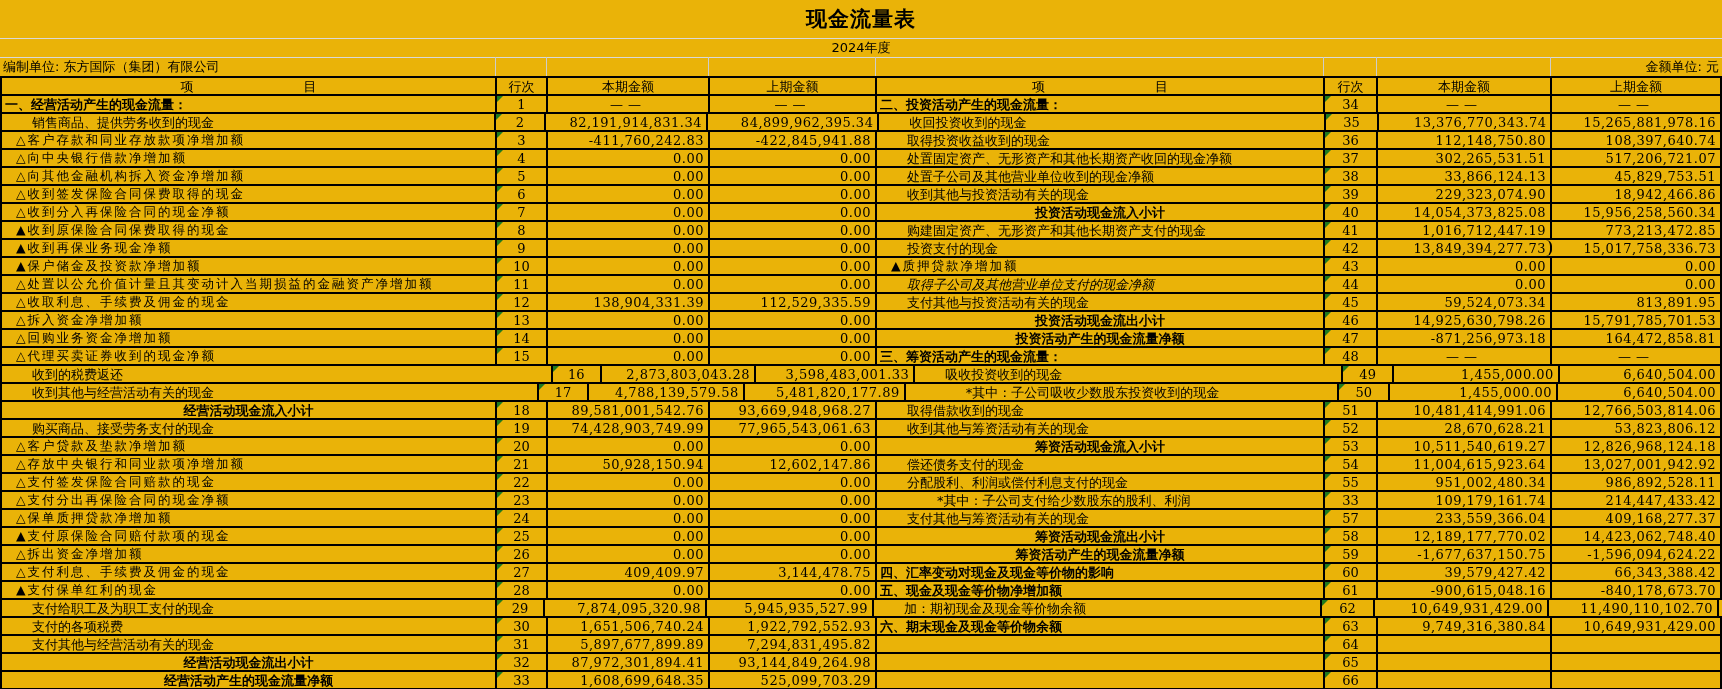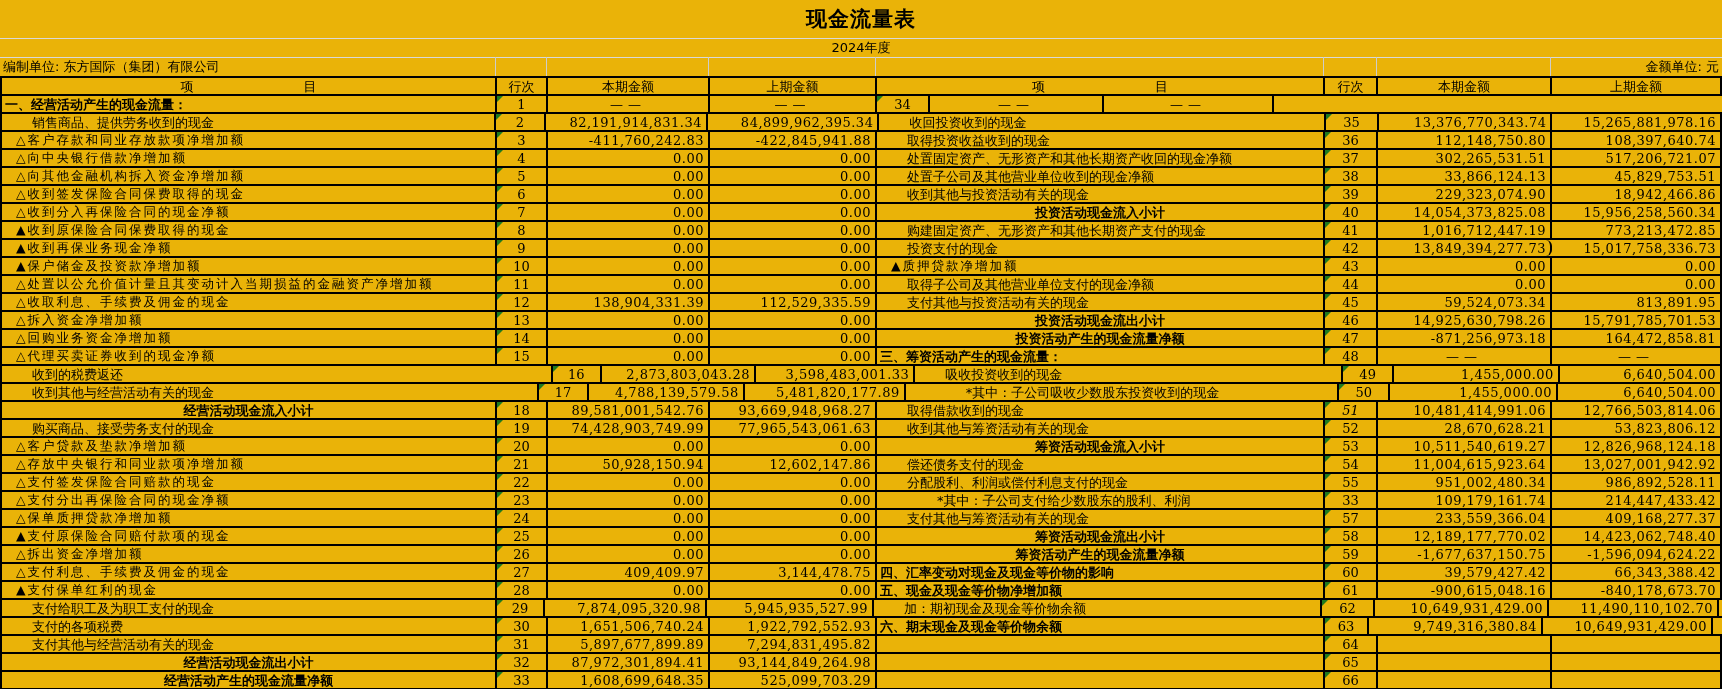--- a/index.html
+++ b/index.html
@@ -70,20 +70,21 @@
       <div class="cell" style="width:170px">上期金额</div>
     </div>
   <div class="row">
         <div class="cell c-item it-section" style="width: 495px;">一、经营活动产生的现金流量：</div>
         <div class="cell c-line" style="width: 51px;">
           <span class="tri"></span>
           <span>1</span>
         </div>
         <div class="cell c-num dash" style="width: 162px;">——</div>
         <div class="cell c-num dash" style="width: 167px;">——</div>
+        <div class="cell c-item it-section" style="width: 448px;">二、投资活动产生的现金流量：</div>
         <div class="cell c-line" style="width: 53px;">
           <span class="tri"></span>
           <span>34</span>
         </div>
         <div class="cell c-num dash" style="width: 174px;">——</div>
         <div class="cell c-num dash" style="width: 170px;">——</div>
       </div>
       <div class="row">
         <div class="cell c-item it-normal" style="width: 495px;">销售商品、提供劳务收到的现金</div>
         <div class="cell c-line" style="width: 51px;">
@@ -229,21 +230,21 @@
         <div class="cell c-num" style="width: 170px;">0.00</div>
       </div>
       <div class="row">
         <div class="cell c-item it-kai" style="width: 495px;">△处置以公允价值计量且其变动计入当期损益的金融资产净增加额</div>
         <div class="cell c-line" style="width: 51px;">
           <span class="tri"></span>
           <span>11</span>
         </div>
         <div class="cell c-num" style="width: 162px;">0.00</div>
         <div class="cell c-num" style="width: 167px;">0.00</div>
-        <div class="cell c-item it-normal" style="width: 448px;">取得子公司及其他营业单位支付的现金净额</div>
+        <div class="cell c-item it-normal" style="width: 448px; font-style: italic;">取得子公司及其他营业单位支付的现金净额</div>
         <div class="cell c-line" style="width: 53px;">
           <span class="tri"></span>
           <span>44</span>
         </div>
         <div class="cell c-num" style="width: 174px;">0.00</div>
         <div class="cell c-num" style="width: 170px;">0.00</div>
       </div>
       <div class="row">
         <div class="cell c-item it-kai" style="width: 495px;">△收取利息、手续费及佣金的现金</div>
         <div class="cell c-line" style="width: 51px;">
@@ -342,21 +343,21 @@
       </div>
       <div class="row">
         <div class="cell c-item it-subtotal" style="width: 495px;">经营活动现金流入小计</div>
         <div class="cell c-line" style="width: 51px;">
           <span class="tri"></span>
           <span>18</span>
         </div>
         <div class="cell c-num" style="width: 162px;">89,581,001,542.76</div>
         <div class="cell c-num" style="width: 167px;">93,669,948,968.27</div>
         <div class="cell c-item it-normal" style="width: 448px;">取得借款收到的现金</div>
-        <div class="cell c-line" style="width: 53px; font-style: italic;">
+        <div class="cell c-line" style="width: 53px;">
           <span class="tri"></span>
           <span>51</span>
         </div>
         <div class="cell c-num" style="width: 174px;">10,481,414,991.06</div>
         <div class="cell c-num" style="width: 170px;">12,766,503,814.06</div>
       </div>
       <div class="row">
         <div class="cell c-item it-normal" style="width: 495px;">购买商品、接受劳务支付的现金</div>
         <div class="cell c-line" style="width: 51px;">
           <span class="tri"></span>
@@ -534,21 +535,21 @@
       </div>
       <div class="row">
         <div class="cell c-item it-normal" style="width: 495px;">支付的各项税费</div>
         <div class="cell c-line" style="width: 51px;">
           <span class="tri"></span>
           <span>30</span>
         </div>
         <div class="cell c-num" style="width: 162px;">1,651,506,740.24</div>
         <div class="cell c-num" style="width: 167px;">1,922,792,552.93</div>
         <div class="cell c-item it-section" style="width: 448px;">六、期末现金及现金等价物余额</div>
-        <div class="cell c-line" style="width: 44px;">
+        <div class="cell c-line" style="width: 53px;">
           <span class="tri"></span>
           <span>63</span>
         </div>
         <div class="cell c-num" style="width: 174px;">9,749,316,380.84</div>
         <div class="cell c-num" style="width: 170px;">10,649,931,429.00</div>
       </div>
       <div class="row">
         <div class="cell c-item it-normal" style="width: 495px;">支付其他与经营活动有关的现金</div>
         <div class="cell c-line" style="width: 51px;">
           <span class="tri"></span>

